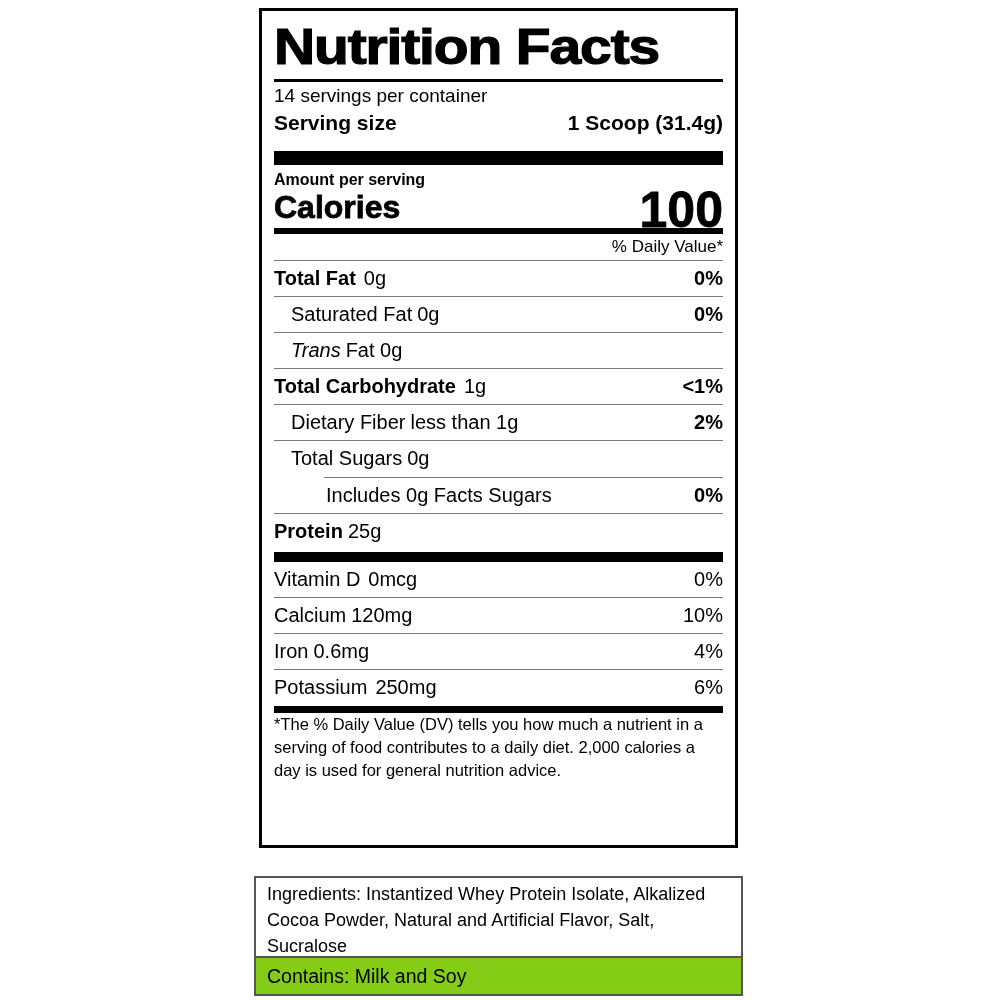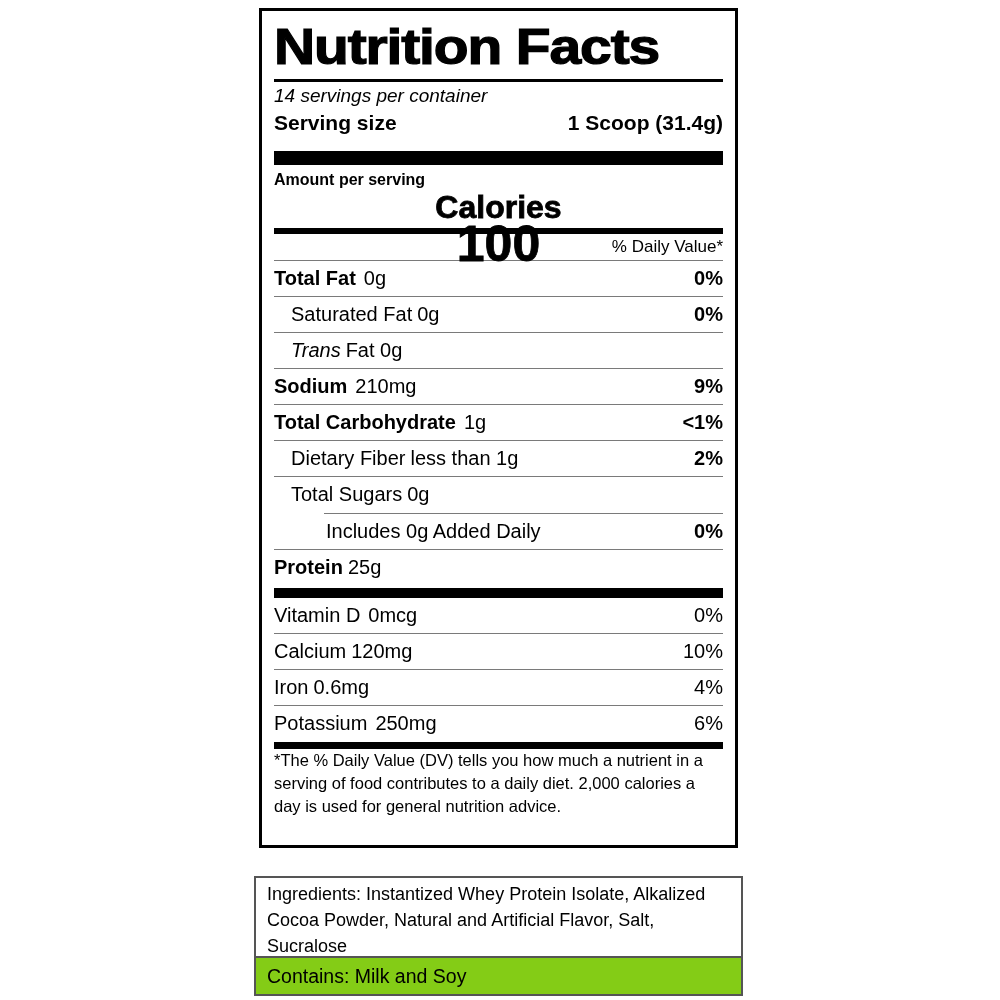--- a/index.html
+++ b/index.html
@@ -28,35 +28,34 @@
     font-size: 50px;
     line-height: 44px;
     letter-spacing: -1px;
     white-space: nowrap;
     transform: scale(1.14, 1.0);
     transform-origin: left center;
     -webkit-text-stroke: 1.2px #000;
   }
   .rule-title { height: 3px; background: #000; margin-top: 10px; }
 
-  .servings { font-size: 19px; line-height: 26px; margin-top: 1px; font-style: italic; }
+  .servings { font-size: 19px; line-height: 26px; margin-top: 1px; }
 
   .serving-row {
     display: flex; justify-content: space-between; align-items: baseline;
     font-weight: bold; font-size: 21px; line-height: 27px;
   }
 
   .bar-xl { height: 14px; background: #000; margin-top: 15px; }
 
   .aps { font-weight: bold; font-size: 16px; line-height: 20px; margin-top: 5px; }
 
   .cal-row {
-    display: flex; justify-content: space-between; align-items: center;
+    display: flex; justify-content: space-between; align-items: flex-start;
     height: 38px;
-    flex-direction: column;
   }
   .cal-label { font-weight: bold; font-size: 32px; line-height: 34px; -webkit-text-stroke: 0.8px #000; }
   .cal-value { font-weight: bold; font-size: 50px; line-height: 40px; -webkit-text-stroke: 0.8px #000; }
 
   .bar-md { height: 6px; background: #000; }
 
   .dv-header {
     text-align: right; font-size: 17px; line-height: 23px;
     padding: 1px 0 2px;
     border-bottom: 1px solid #7a7a7a;
@@ -150,46 +149,41 @@
       <span class="pct">0%</span>
     </div>
 
     <div class="row ind1">
       <span class="nm-i">Trans</span>
       <span class="amt-s">Fat 0g</span>
       <span class="pct"></span>
     </div>
 
 
-    <div class="row">
-      <span class="nm-b">Sodium</span>
-      <span class="amt">210mg</span>
-      <span class="pct">9%</span>
-    </div>
 
     <div class="row">
       <span class="nm-b">Total Carbohydrate</span>
       <span class="amt">1g</span>
       <span class="pct">&lt;1%</span>
     </div>
 
     <div class="row ind1">
       <span>Dietary Fiber</span>
       <span class="amt-s">less than 1g</span>
       <span class="pct">2%</span>
     </div>
 
     <div class="row ind1 no-line">
       <span>Total Sugars</span>
       <span class="amt-s">0g</span>
     </div>
     <div class="hl-ind"></div>
 
     <div class="row ind2">
-      <span>Includes 0g Added Daily</span>
+      <span>Includes 0g Facts Sugars</span>
       <span class="pct">0%</span>
     </div>
 
     <div class="row no-line">
       <span class="nm-b">Protein</span>
       <span class="amt-s">25g</span>
     </div>
 
     <div class="bar-lg"></div>
 

